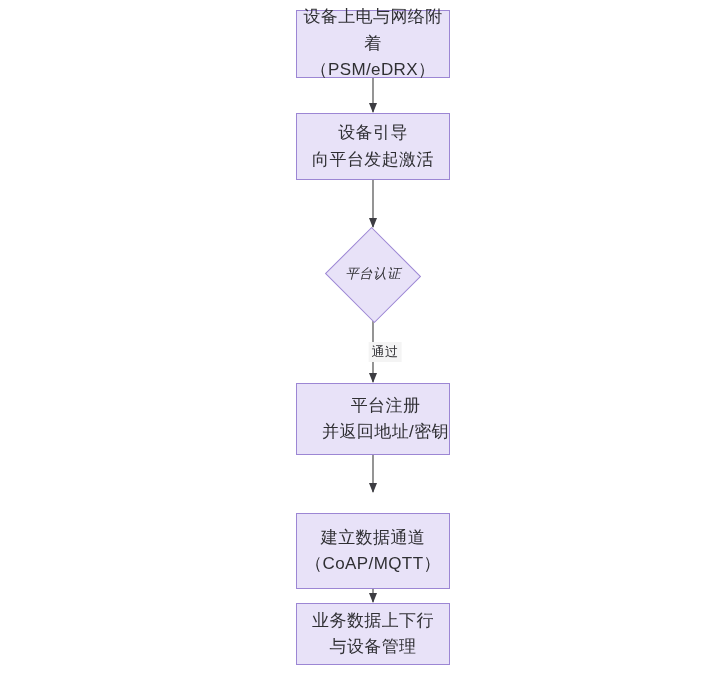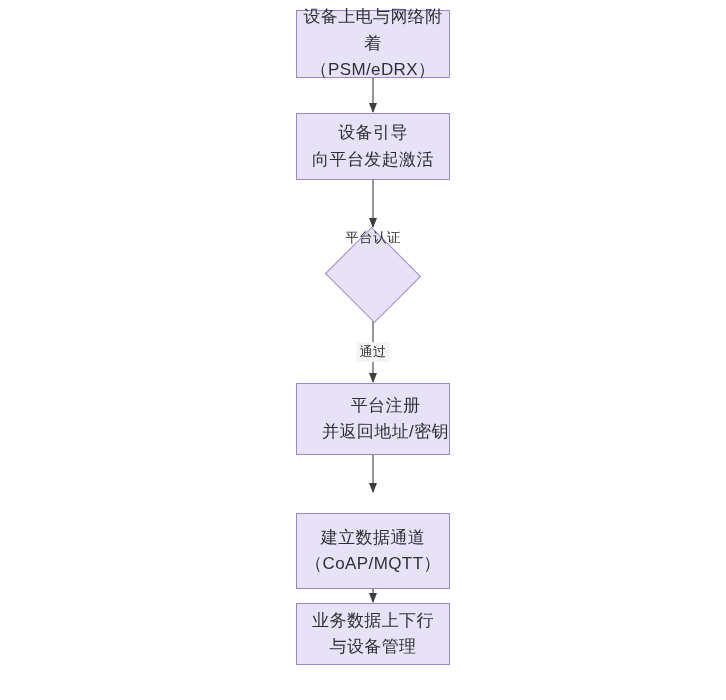--- a/index.html
+++ b/index.html
@@ -43,22 +43,23 @@
     font-size: 17px;
     line-height: 1.55;
     color: #2f2f33;
     letter-spacing: 0.4px;
     white-space: pre-line;
   }
   .node-decision {
     position: absolute;
     box-sizing: border-box;
     display: flex;
-    align-items: flex-start;
+    align-items: center;
     justify-content: center;
+    font-style: italic;
   }
   .node-decision .diamond-shape {
     position: absolute;
     left: 50%;
     top: 50%;
     width: 70px;
     height: 66px;
     background: #e8e2f8;
     border: 1.2px solid #9c86d4;
     transform: translate(-50%, -50%) rotate(45deg);
@@ -74,20 +75,21 @@
   }
   .edge-label {
     position: absolute;
     background: #f4f4f4;
     color: #2f2f33;
     font-size: 13px;
     letter-spacing: 0.4px;
     padding: 1px 3px;
     transform: translate(-50%, -50%);
     white-space: nowrap;
+    margin-left: 12px;
   }
 </style>
 </head>
 <body>
 
 <div id="flow-canvas">
 
   <svg class="edge-layer" width="726" height="700" viewBox="0 0 726 700" xmlns="http://www.w3.org/2000/svg">
     <defs>
       <marker id="arrowhead" markerWidth="10" markerHeight="8" refX="9" refY="4" orient="auto" markerUnits="userSpaceOnUse">

